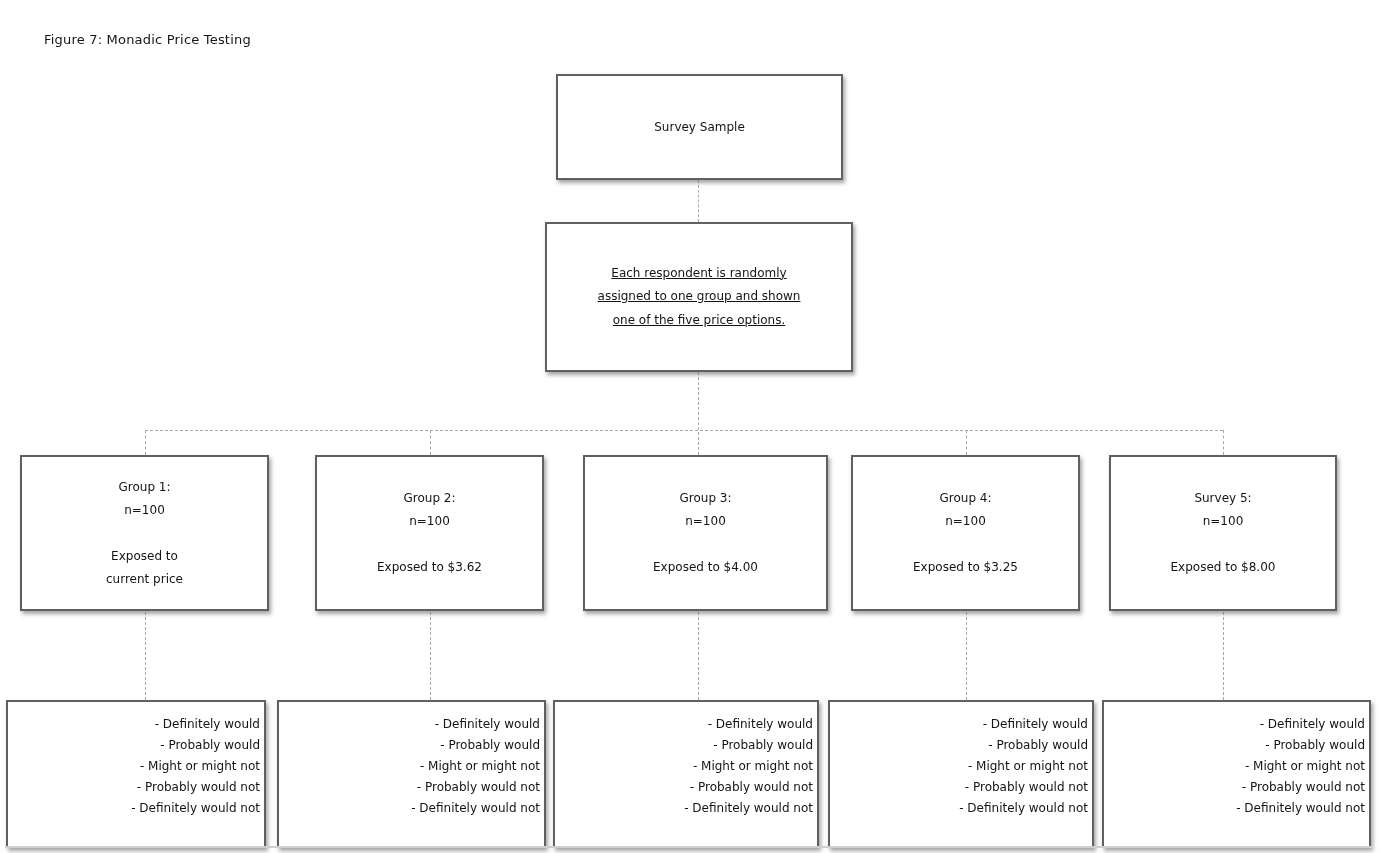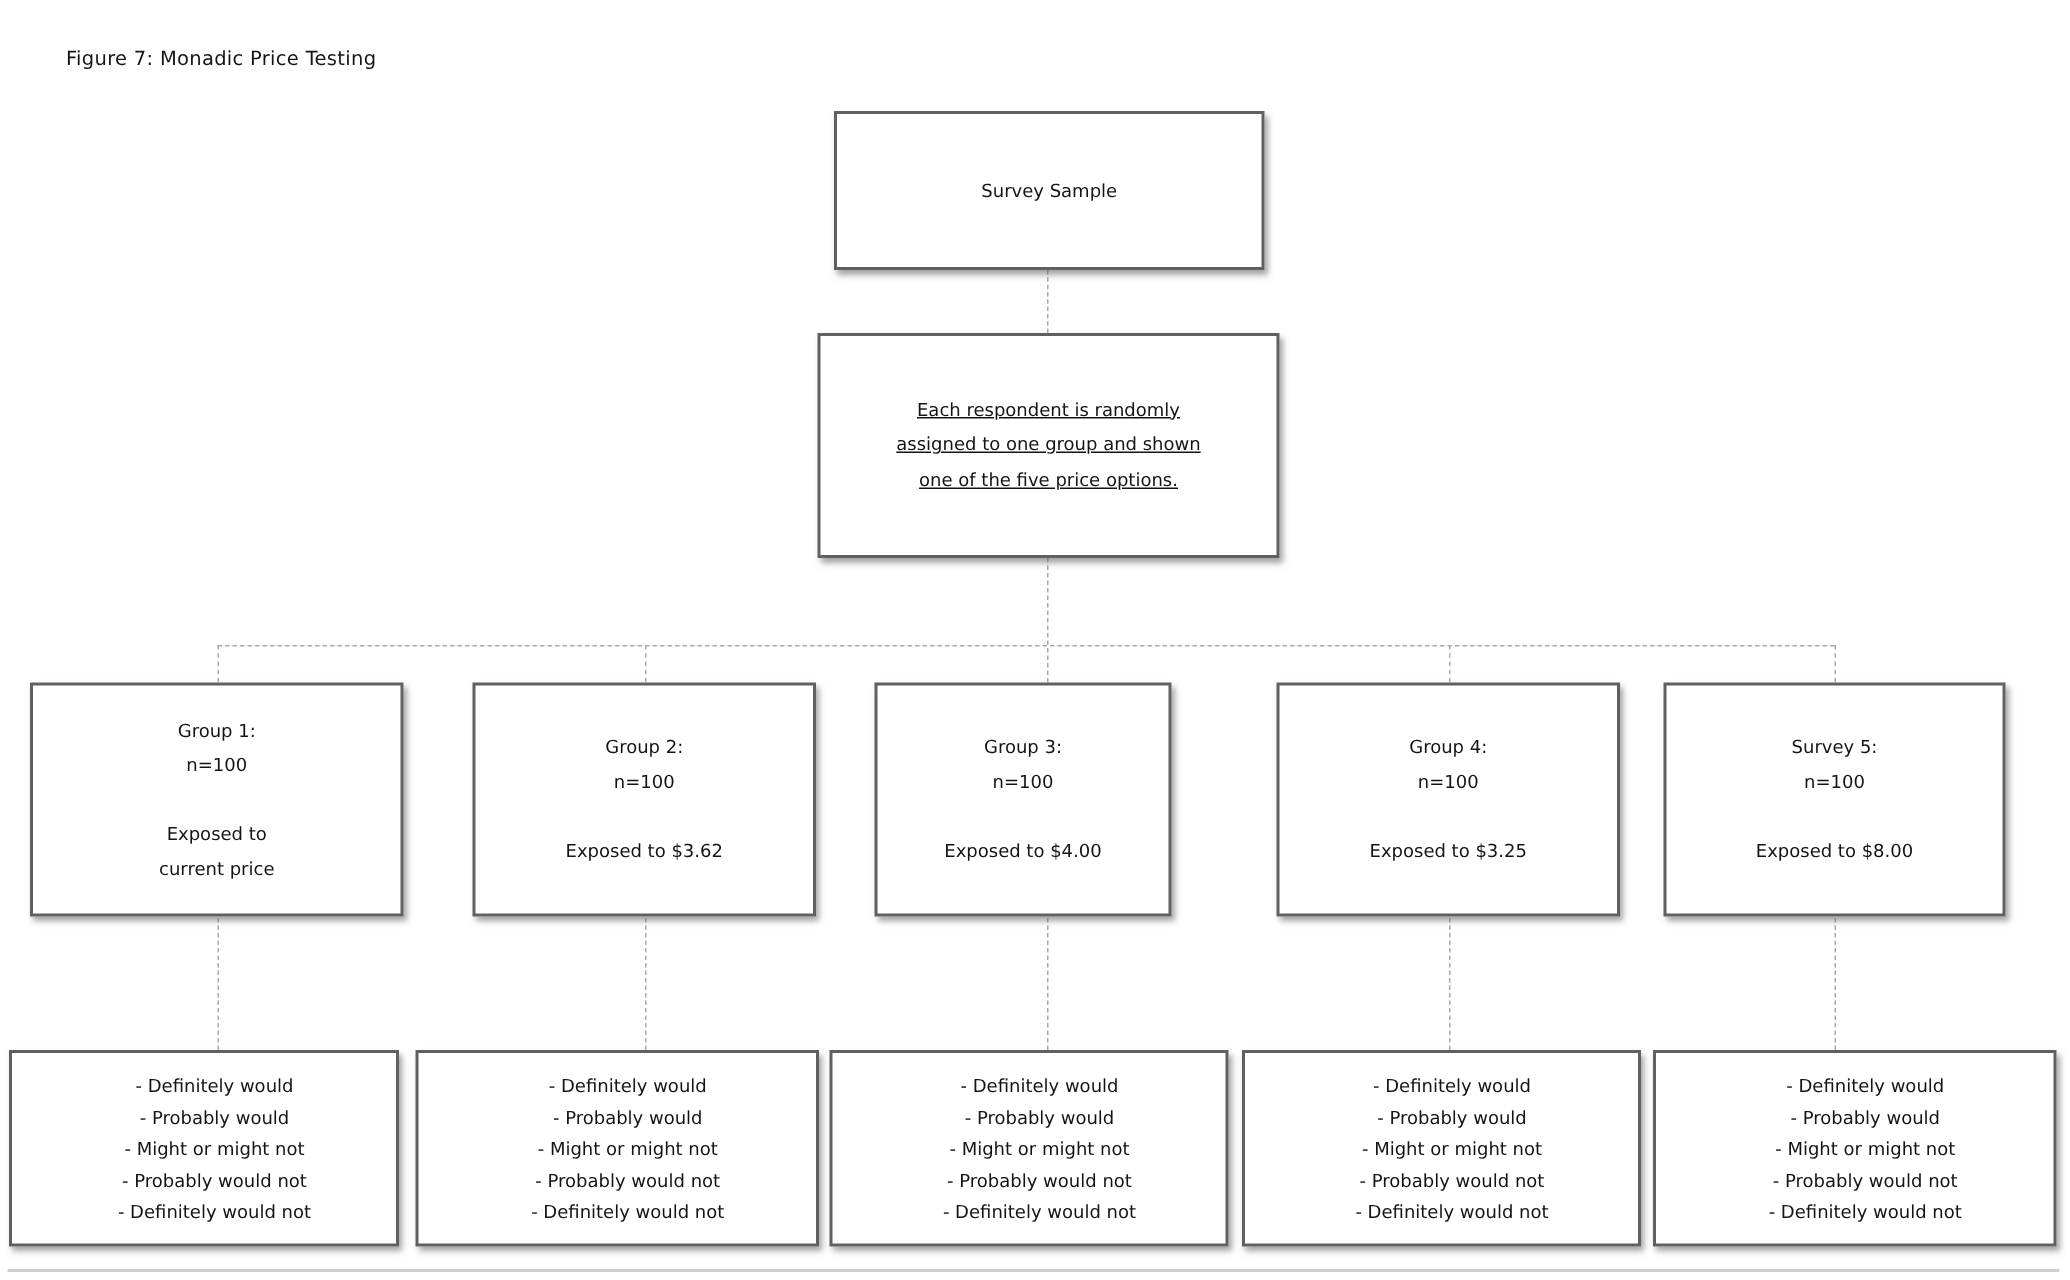--- a/index.html
+++ b/index.html
@@ -38,27 +38,27 @@
   }
   .box .line { width: 100%; }
   .box .spacer { height: 23px; }
 
   .box-survey     { left: 556px; top: 74px;  width: 287px; height: 106px; }
   .box-assignment { left: 545px; top: 222px; width: 308px; height: 150px; line-height: 23.5px; text-decoration: underline; }
 
   .box-group { top: 455px; height: 156px; }
   .g1 { left: 20px;   width: 249px; }
   .g2 { left: 315px;  width: 229px; }
-  .g3 { left: 583px;  width: 198px; }
+  .g3 { left: 583px;  width: 245px; }
   .g4 { left: 851px;  width: 229px; }
   .g5 { left: 1109px; width: 228px; }
 
   .box-scale {
-    top: 700px; height: 131px;
-    text-align: center;
+    top: 700px; height: 148px;
+    text-align: right;
     justify-content: flex-start;
     padding: 12px 4px 0 18px;
     line-height: 21px;
   }
   .b1 { left: 6px;    width: 260px; }
   .b2 { left: 277px;  width: 269px; }
   .b3 { left: 553px;  width: 266px; }
   .b4 { left: 828px;  width: 266px; }
   .b5 { left: 1102px; width: 269px; }
 

